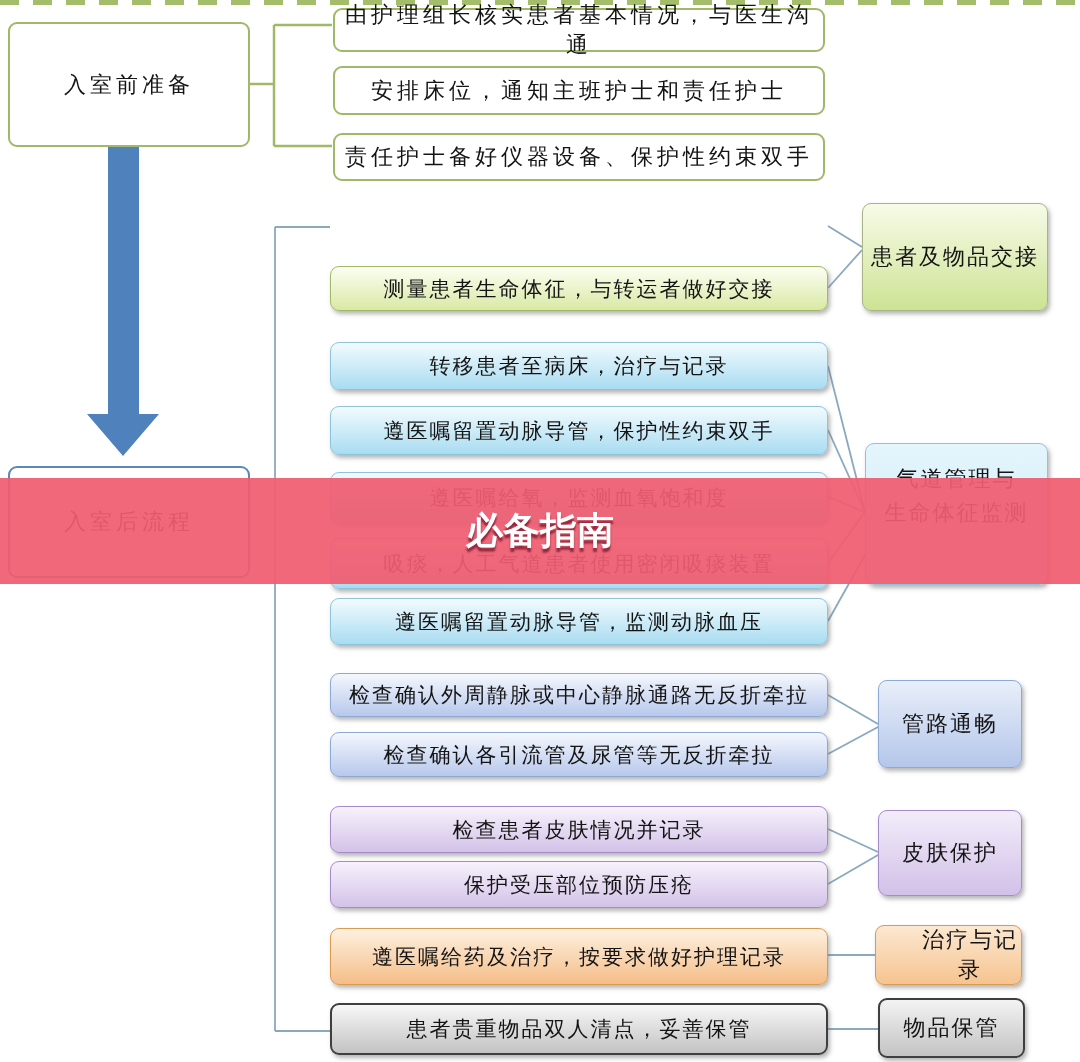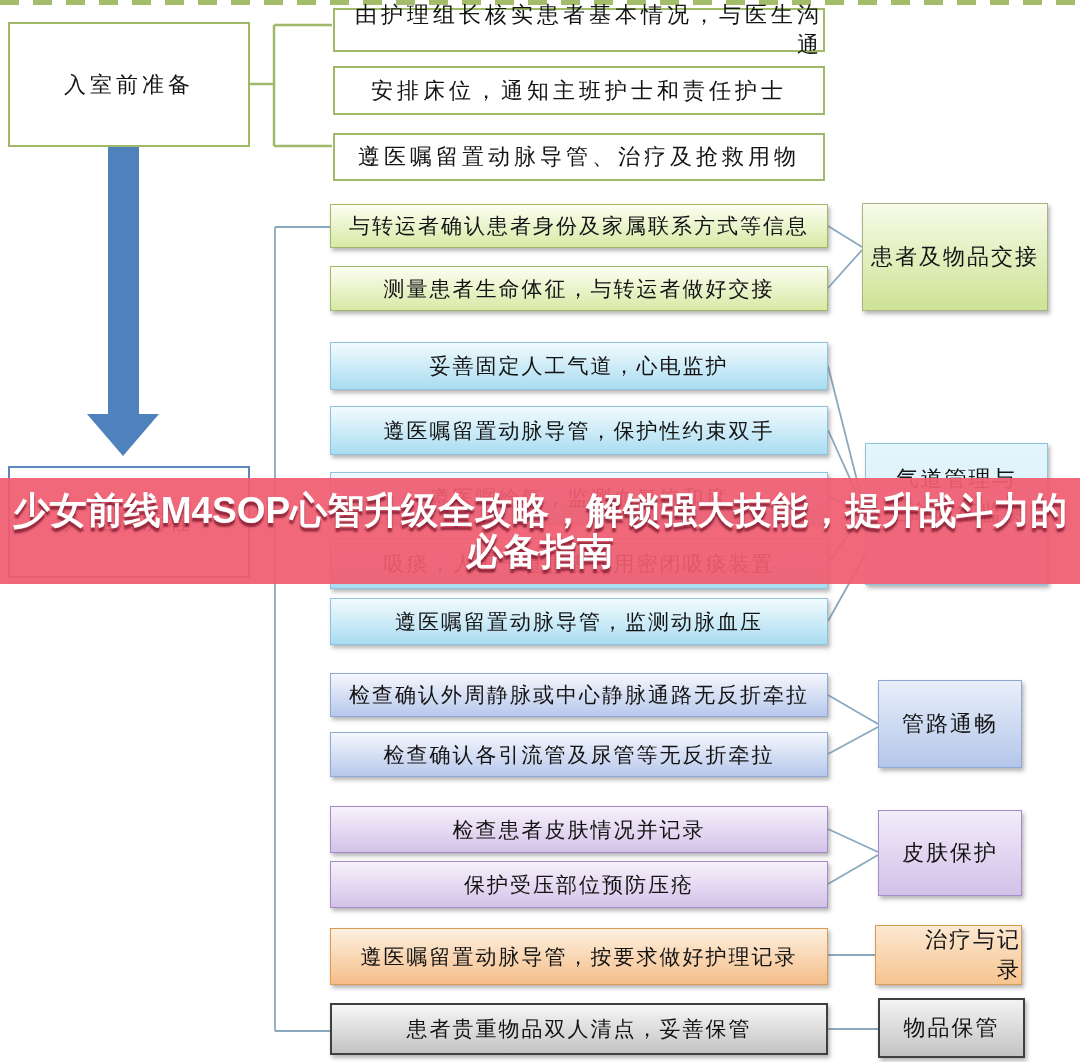--- a/index.html
+++ b/index.html
@@ -1,20 +1,20 @@
 <!DOCTYPE html>
 <html><head>
 <meta charset="utf-8">
 <style>
   html,body{margin:0;padding:0;background:#fff;}
   #canvas{position:relative;width:1080px;height:1062px;overflow:hidden;background:#fff;
           font-family:"Liberation Serif","DejaVu Serif",serif;}
   svg.wires{position:absolute;left:0;top:0;z-index:1;}
   .node{position:absolute;box-sizing:border-box;display:flex;flex-direction:column;
-        align-items:center;justify-content:center;text-align:right;color:#141414;z-index:2;}
+        align-items:center;justify-content:center;text-align:center;color:#141414;z-index:2;border-radius:9px;}
   .step{font-size:21px;letter-spacing:2px;}
   .plain{background:#fff;border:2px solid #9fb968;font-size:22px;letter-spacing:4px;}
   .shadowed{box-shadow:2px 3px 4px rgba(110,110,110,.5);}
   .g-step{background:linear-gradient(#fcfef2,#d9e9a5);border:1.5px solid #9fb968;}
   .g-label{background:linear-gradient(#f7fbe8,#cde394);border:1px solid #a9b486;font-size:22px;letter-spacing:2px;}
   .b-step{background:linear-gradient(#f2fbfe,#a9dcf1);border:1.5px solid #8fc3dc;}
   .b-label{background:linear-gradient(#e4f5fc,#cdecf8);border:1.5px solid #8fc3dc;font-size:22px;letter-spacing:2px;line-height:34px;}
   .p-step{background:linear-gradient(#f4f7fd,#b7c8ec);border:1.5px solid #8da9d4;}
   .p-label{background:linear-gradient(#e9effa,#b4c6ea);border:1.5px solid #8da9d4;font-size:22px;letter-spacing:2px;}
   .v-step{background:linear-gradient(#f7f2fc,#d3c2e8);border:1.5px solid #a58bc8;}
@@ -85,39 +85,36 @@
     <span>入室前准备</span>
   </div>
 
   <div class="node plain step" style="left:333px;top:8px;width:492px;height:44px;">
     <span>由护理组长核实患者基本情况，与医生沟通</span>
   </div>
   <div class="node plain step" style="left:333px;top:66px;width:492px;height:49px;">
     <span>安排床位，通知主班护士和责任护士</span>
   </div>
   <div class="node plain step" style="left:333px;top:133px;width:492px;height:48px;">
-    <span>遵医嘱留置动脉导管、治疗及抢救用物</span>
+    <span>责任护士备好仪器设备、保护性约束双手</span>
   </div>
 
   <div class="node blue-border" style="left:8px;top:466px;width:242px;height:112px;">
     <span>入室后流程</span>
   </div>
 
-  <div class="node g-step step shadowed" style="left:330px;top:204px;width:498px;height:44px;">
-    <span>与转运者确认患者身份及家属联系方式等信息</span>
-  </div>
   <div class="node g-step step shadowed" style="left:330px;top:266px;width:498px;height:45px;">
     <span>测量患者生命体征，与转运者做好交接</span>
   </div>
   <div class="node g-label shadowed" style="left:862px;top:203px;width:186px;height:108px;">
     <span>患者及物品交接</span>
   </div>
 
   <div class="node b-step step shadowed" style="left:330px;top:342px;width:498px;height:48px;">
-    <span>妥善固定人工气道，心电监护</span>
+    <span>转移患者至病床，治疗与记录</span>
   </div>
   <div class="node b-step step shadowed" style="left:330px;top:406px;width:498px;height:49px;">
     <span>遵医嘱留置动脉导管，保护性约束双手</span>
   </div>
   <div class="node b-step step shadowed" style="left:330px;top:472px;width:498px;height:51px;">
     <span>遵医嘱给氧，监测血氧饱和度</span>
   </div>
   <div class="node b-step step shadowed" style="left:330px;top:538px;width:498px;height:51px;">
     <span>吸痰，人工气道患者使用密闭吸痰装置</span>
   </div>
@@ -143,31 +140,30 @@
     <span>检查患者皮肤情况并记录</span>
   </div>
   <div class="node v-step step shadowed" style="left:330px;top:861px;width:498px;height:47px;">
     <span>保护受压部位预防压疮</span>
   </div>
   <div class="node v-label shadowed" style="left:878px;top:810px;width:144px;height:86px;">
     <span>皮肤保护</span>
   </div>
 
   <div class="node o-step step shadowed" style="left:330px;top:928px;width:498px;height:57px;">
-    <span>遵医嘱留置动脉导管，按要求做好护理记录</span>
+    <span>遵医嘱给药及治疗，按要求做好护理记录</span>
   </div>
   <div class="node o-label shadowed" style="left:875px;top:925px;width:147px;height:60px;padding-left:43px;">
     <span>治疗与记录</span>
   </div>
 
   <div class="node gr-step step shadowed" style="left:330px;top:1003px;width:498px;height:52px;">
     <span>患者贵重物品双人清点，妥善保管</span>
   </div>
   <div class="node gr-label shadowed" style="left:878px;top:998px;width:147px;height:60px;">
     <span>物品保管</span>
   </div>
 
   <div class="banner">
-    <div class="l1">少女前线M4SOP心智升级全攻略，解锁强大技能，提升战斗力的</div>
     <div class="l2">必备指南</div>
   </div>
 
 </div>
 
 </body></html>

